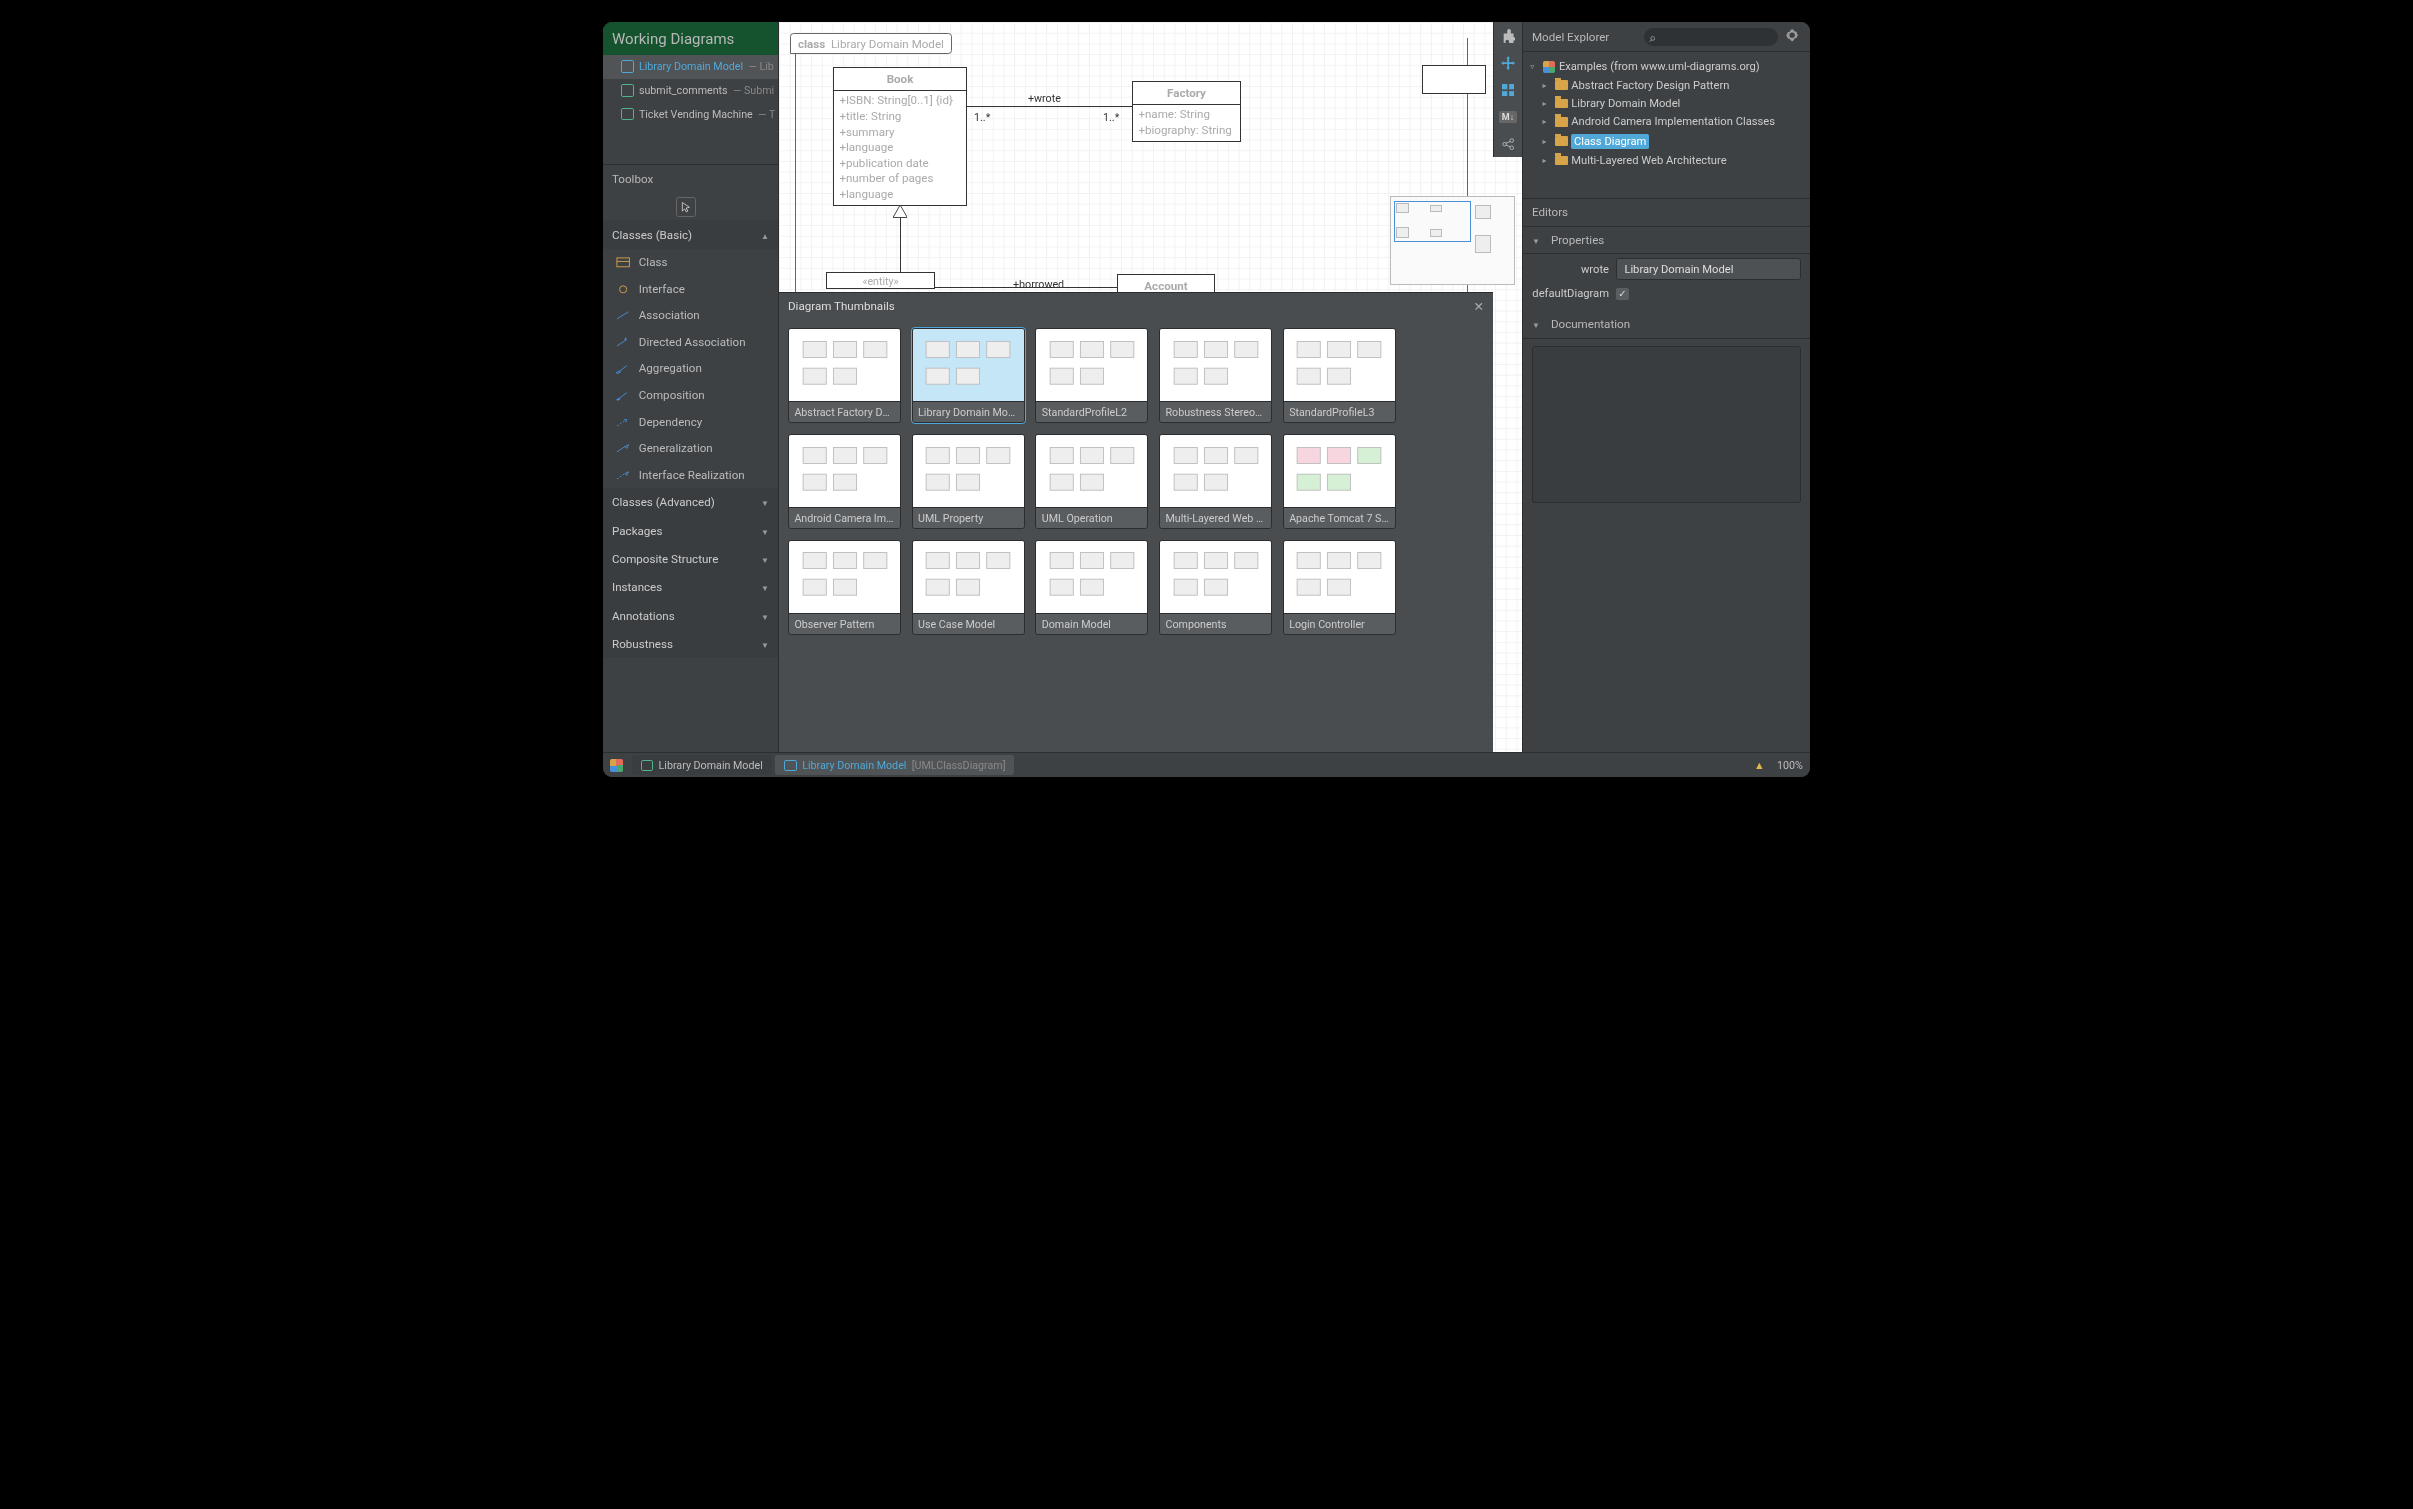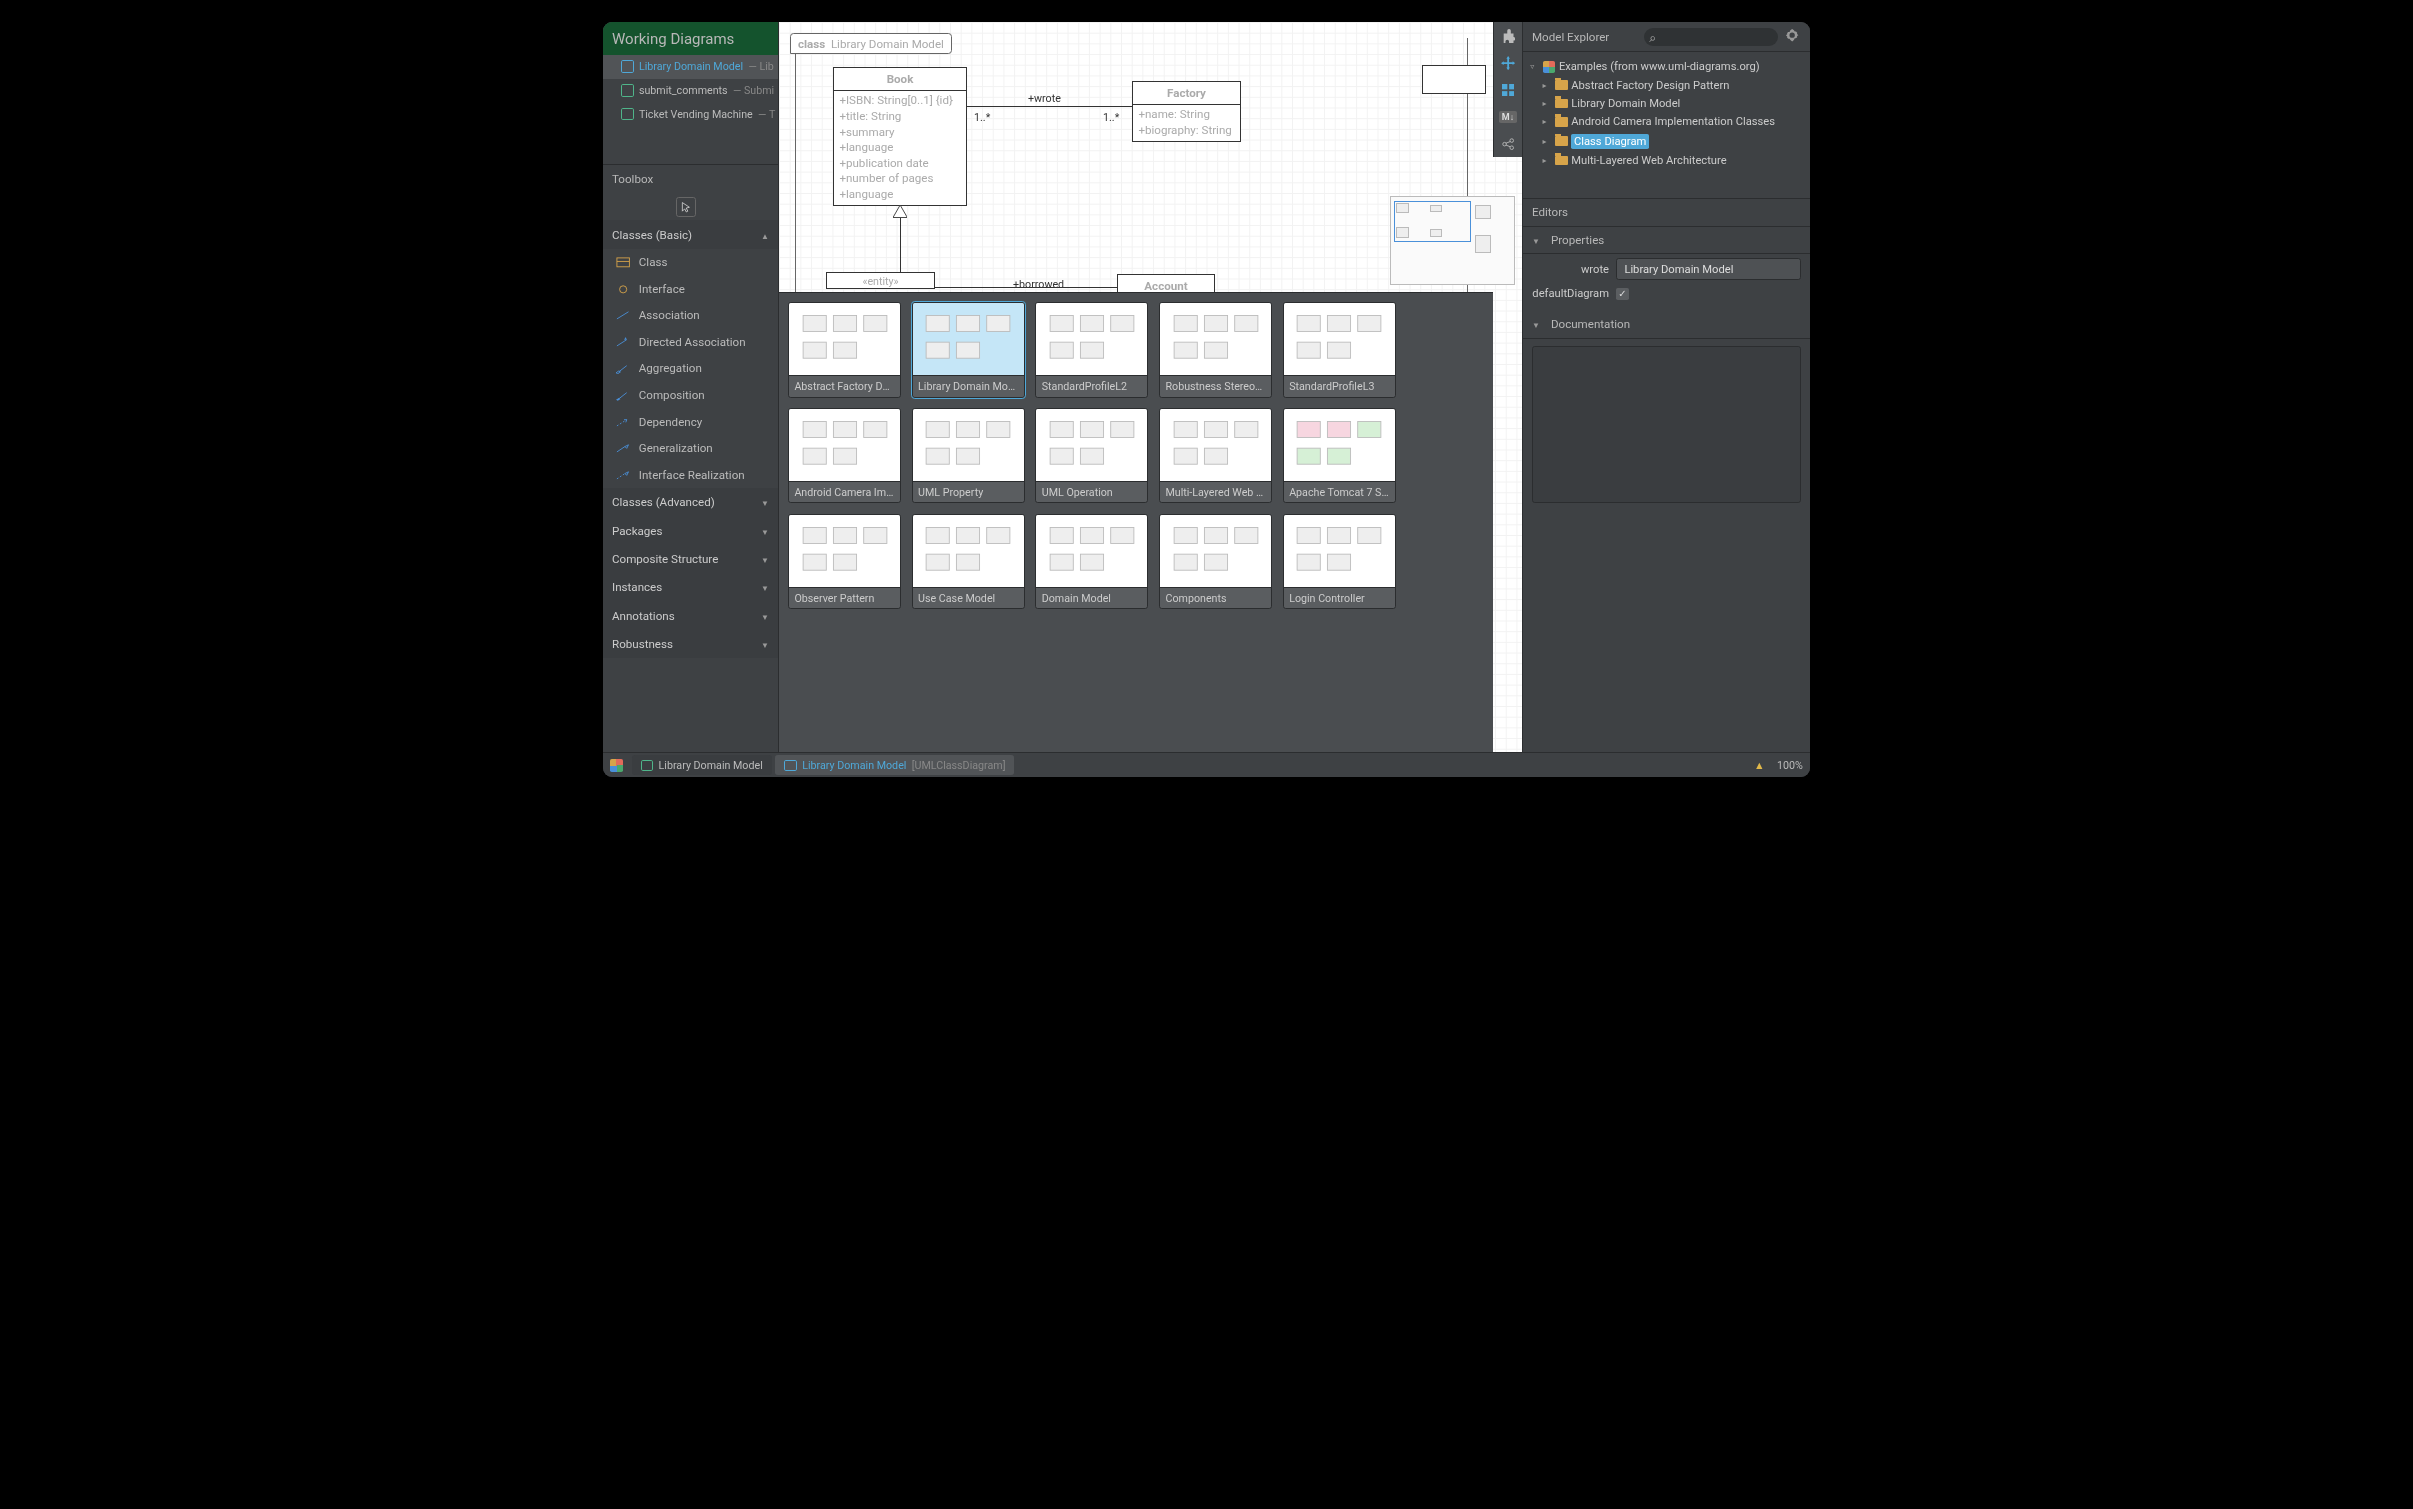--- a/index.html
+++ b/index.html
@@ -613,20 +613,24 @@
                 <circle cx="12" cy="4" r="2" fill="none" stroke="#bbb"></circle>
                 <circle cx="12" cy="12" r="2" fill="none" stroke="#bbb"></circle>
                 <line x1="5.5" y1="7" x2="10.5" y2="5" stroke="#bbb"></line>
                 <line x1="5.5" y1="9" x2="10.5" y2="11" stroke="#bbb"></line>
               </svg>
             </div>
         </div>
       </div>
 
       <div class="thumbs-panel">
+        <div class="thumbs-header">
+          <span>Diagram Thumbnails</span>
+          <span style="cursor:pointer;color:#aaa;font-size:12.5px">✕</span>
+        </div>
         <div class="thumbs-grid" id="thumbs-grid">
             <div class="thumb">
               <div class="preview">
                 <svg width="98" height="63" viewBox="0 0 110 70">
                   <rect x="8" y="8" width="26" height="18" fill="#eee" stroke="#bbb"></rect>
                   <rect x="42" y="8" width="26" height="18" fill="#eee" stroke="#bbb"></rect>
                   <rect x="76" y="8" width="26" height="18" fill="#eee" stroke="#bbb"></rect>
                   <rect x="8" y="38" width="26" height="18" fill="#eee" stroke="#bbb"></rect>
                   <rect x="42" y="38" width="26" height="18" fill="#eee" stroke="#bbb"></rect>
                 </svg>

